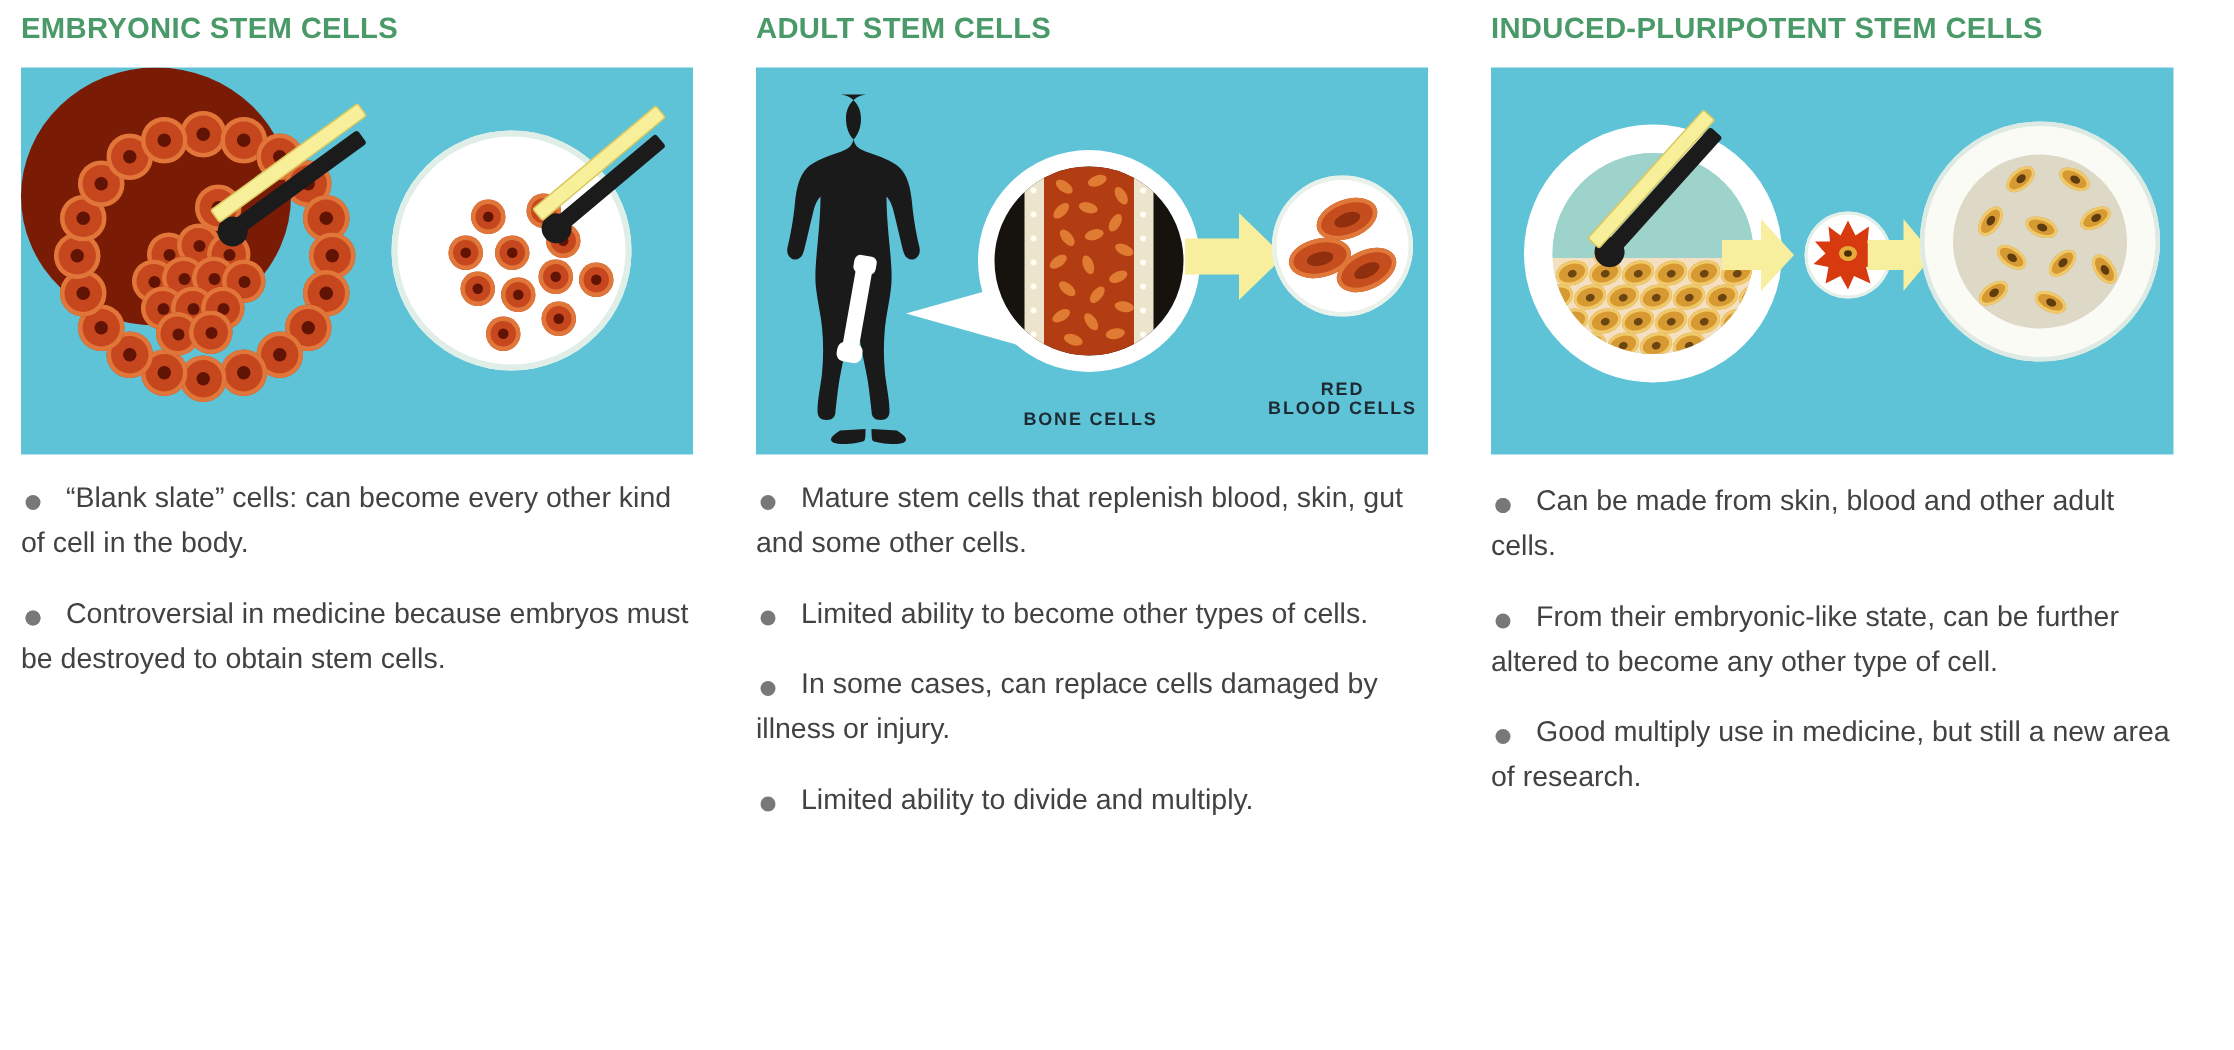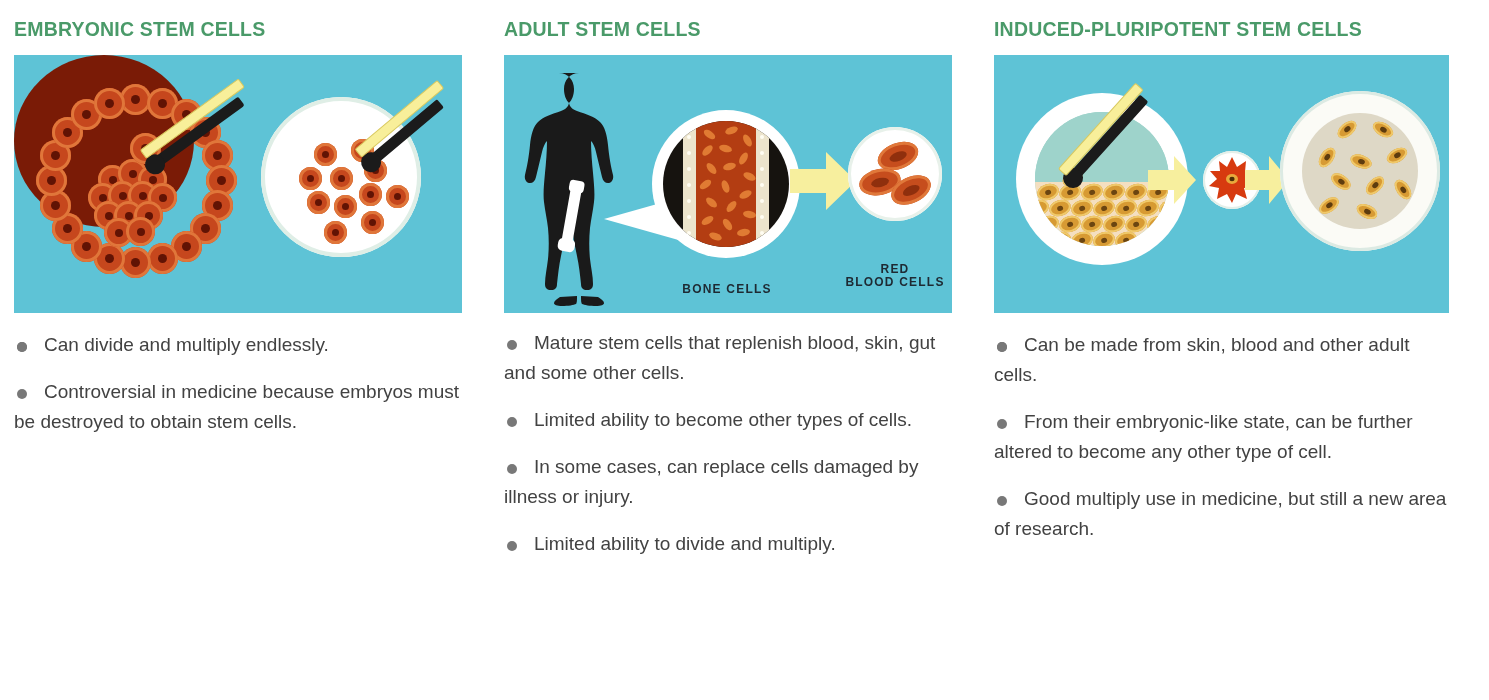--- a/index.html
+++ b/index.html
@@ -14,21 +14,21 @@
     color: #3c3c3c;
     overflow: hidden;
   }
 
   .infographic {
     width: 1489px;
     height: 700px;
     display: flex;
     flex-direction: row;
     box-sizing: border-box;
-    padding: 12px 0 0 0;
+    padding: 2px 0 0 0;
   }
 
   .column {
     box-sizing: border-box;
     position: relative;
   }
   .col-1 { width: 495px; padding: 0 30px 0 14px; }
   .col-2 { width: 495px; padding: 0 30px 0 9px; }
   .col-3 { width: 499px; padding: 0 35px 0 4px; }
 
@@ -413,22 +413,22 @@
         <div class="rbc-dot" style="left:345px;top:128px;"></div>
         <div class="rbc-dot" style="left:372px;top:130px;"></div>
         <div class="rbc-dot" style="left:310px;top:166px;"></div>
         <div class="rbc-dot" style="left:347px;top:156px;"></div>
       </div>
       <div class="needle-dark" style="left:356px;top:102px;width:92px;height:11px;transform:rotate(-40deg);"></div>
       <div class="pipette-yellow" style="left:344px;top:93px;width:108px;height:11px;transform:rotate(-40deg);"></div>
     </div>
 
     <div class="bullets">
+      <div class="bullet"><span class="dot"></span><span>“Blank slate” cells: can become every other kind of cell in the body.</span></div>
       <div class="bullet"><span class="dot"></span></div>
-      <div class="bullet"><span class="dot"></span><span>Can divide and multiply endlessly.</span></div>
       <div class="bullet"><span class="dot"></span><span>Controversial in medicine because embryos must be destroyed to obtain stem cells.</span></div>
     </div>
   </div>
 
   <div class="column col-2">
     <div class="col-title">ADULT STEM CELLS</div>
 
     <div class="panel panel-2">
 
       <svg class="body-silhouette" width="130" height="240" viewBox="0 0 130 240">

